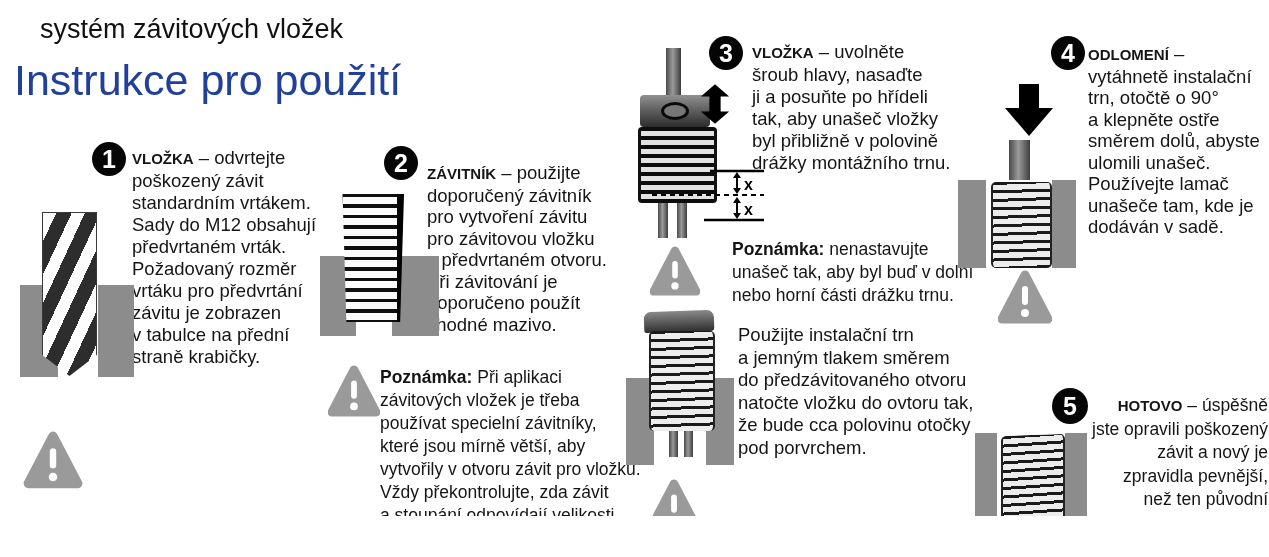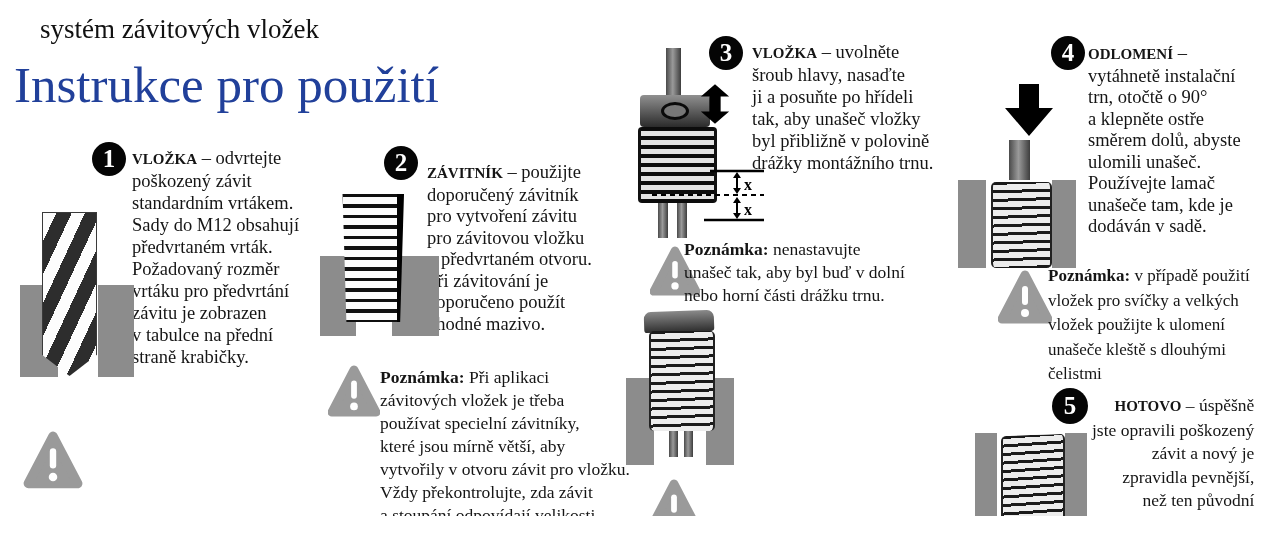--- a/index.html
+++ b/index.html
@@ -1,20 +1,20 @@
 <!DOCTYPE html>
 <html><head>
 <meta charset="utf-8">
 <style>
   html,body{margin:0;padding:0;background:#fff;}
   .canvas{position:relative;width:1269px;height:516px;background:#fff;overflow:hidden;
-          font-family:Liberation Serif, serif;color:#151515;}
+          font-family:Liberation Sans, sans-serif;color:#151515;}
   .abs{position:absolute;}
   .subtitle{position:absolute;left:40px;top:14px;font-size:27px;color:#111;}
-  .title{position:absolute;left:14px;top:56px;font-size:51px;font-weight:normal;margin:0;color:#21409a;}
+  .title{position:absolute;left:14px;top:56px;font-size:43px;font-weight:normal;margin:0;color:#21409a;}
   .badge{position:absolute;width:34px;height:34px;border-radius:50%;background:#050505;color:#fff;
          display:flex;align-items:center;justify-content:center;font-size:25px;font-weight:bold;}
   .step-text{position:absolute;font-size:18.5px;line-height:22px;}
   .step-text b{font-size:15px;}
   .note-text{position:absolute;font-size:17.5px;line-height:23px;}
   .pre{white-space:pre;}
   .gblock{position:absolute;background:#8c8c8c;}
   .white{position:absolute;background:#fff;}
   .coil{position:absolute;background:repeating-linear-gradient(178deg,#1a1a1a 0 3px,#ececec 3px 8.5px);
         border-left:2px solid #222;border-right:2px solid #222;border-radius:5px;}
@@ -128,33 +128,39 @@
     <polygon points="81,50 89,50 85,56" fill="#000"></polygon>
     <text x="92" y="27" font-size="16" font-weight="bold" fill="#000">x</text>
     <text x="92" y="52" font-size="16" font-weight="bold" fill="#000">x</text>
   </svg>
 
   <svg class="abs" style="left:650px;top:240px;" width="50" height="64" viewBox="0 0 54 58">
     <polygon points="27,6 50,50 4,50" fill="#9a9a9a" stroke="#9a9a9a" stroke-width="9" stroke-linejoin="round"></polygon>
     <rect x="24" y="17" width="6" height="19" rx="3" fill="#fff"></rect>
     <circle cx="27" cy="44" r="4" fill="#fff"></circle>
   </svg>
-  <div class="note-text" style="left:684px;top:238px;"><b>Poznámka:</b><span class="pre"> nenastavujte
+  <div class="note-text" style="left:732px;top:238px;"><b>Poznámka:</b><span class="pre"> nenastavujte
 unašeč tak, aby byl buď v dolní
 nebo horní části drážku trnu.</span></div>
 
   <div class="abs" style="left:626px;top:303px;width:110px;height:162px;">
     <div class="gblock" style="left:0;top:75px;width:108px;height:87px;"></div>
     <div class="white" style="left:28px;top:128px;width:52px;height:34px;"></div>
     <div class="rod" style="left:43px;top:126px;width:9px;height:28px;"></div>
     <div class="rod" style="left:58px;top:126px;width:9px;height:28px;"></div>
     <div class="cap" style="left:18px;top:8px;width:70px;height:21px;transform:rotate(-2deg);"></div>
     <div class="coil" style="left:23px;top:28px;width:62px;height:100px;"></div>
   </div>
 
+  <div class="step-text pre" style="left:738px;top:324px;line-height:22.5px;">Použijte instalační trn
+a jemným tlakem směrem
+do předzávitovaného otvoru
+natočte vložku do ovtoru tak,
+že bude cca polovinu otočky
+pod porvrchem.</div>
 
   <svg class="abs" style="left:648px;top:472px;" width="52" height="68" viewBox="0 0 54 58">
     <polygon points="27,6 50,50 4,50" fill="#9a9a9a" stroke="#9a9a9a" stroke-width="9" stroke-linejoin="round"></polygon>
     <rect x="24" y="17" width="6" height="19" rx="3" fill="#fff"></rect>
     <circle cx="27" cy="44" r="4" fill="#fff"></circle>
   </svg>
 
   <div class="badge" style="left:1051px;top:36px;">4</div>
   <div class="step-text" style="left:1088px;top:43px;line-height:21.5px;"><b>ODLOMENÍ</b><span class="pre"> –
 vytáhnetě instalační
@@ -174,25 +180,20 @@
     <div class="gblock" style="left:0;top:98px;width:118px;height:88px;"></div>
     <div class="white" style="left:28px;top:98px;width:66px;height:88px;"></div>
     <div class="coil" style="left:33px;top:100px;width:57px;height:86px;"></div>
   </div>
 
   <svg class="abs" style="left:998px;top:260px;" width="54" height="76" viewBox="0 0 54 58">
     <polygon points="27,6 50,50 4,50" fill="#9a9a9a" stroke="#9a9a9a" stroke-width="9" stroke-linejoin="round"></polygon>
     <rect x="24" y="17" width="6" height="19" rx="3" fill="#fff"></rect>
     <circle cx="27" cy="44" r="4" fill="#fff"></circle>
   </svg>
-  <div class="note-text" style="left:1048px;top:264px;font-size:17px;line-height:24.5px;"><b>Poznámka:</b><span class="pre"> v případě použití
-vložek pro svíčky a velkých
-vložek použijte k ulomení
-unašeče kleště s dlouhými
-čelistmi</span></div>
 
   <div class="badge" style="left:1052px;top:388px;width:36px;height:36px;">5</div>
   <div class="step-text" style="left:1092px;top:394px;font-size:17.5px;line-height:23.5px;text-align:right;"><b>HOTOVO</b><span class="pre"> – úspěšně
 jste opravili poškozený
 závit a nový je
 zpravidla pevnější,
 než ten původní</span></div>
 
   <div class="abs" style="left:975px;top:425px;width:112px;height:122px;">
     <div class="gblock" style="left:0;top:8px;width:112px;height:100px;"></div>

